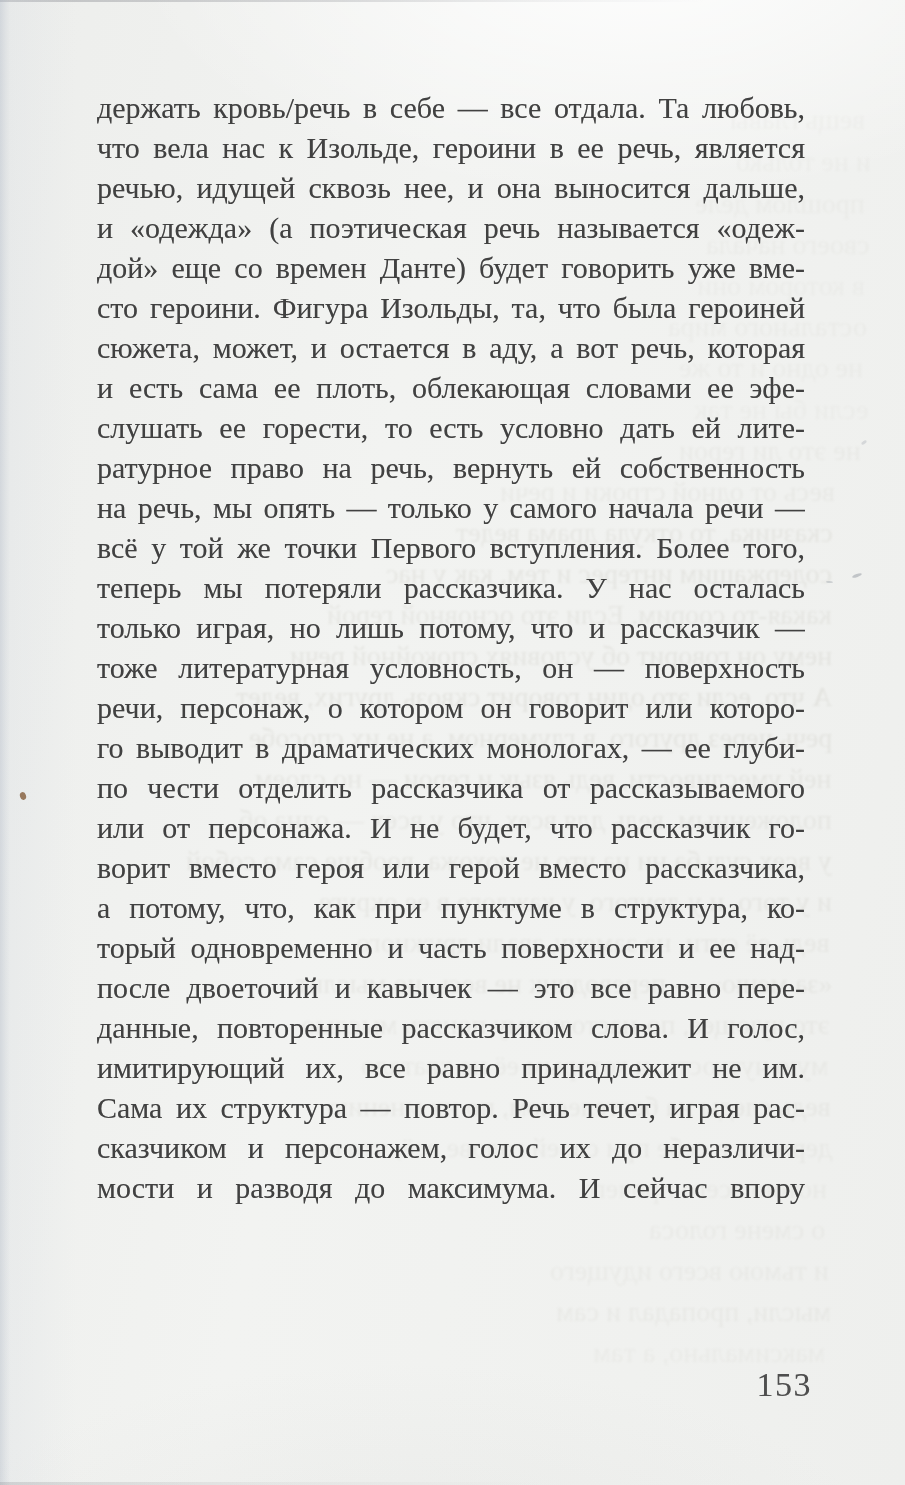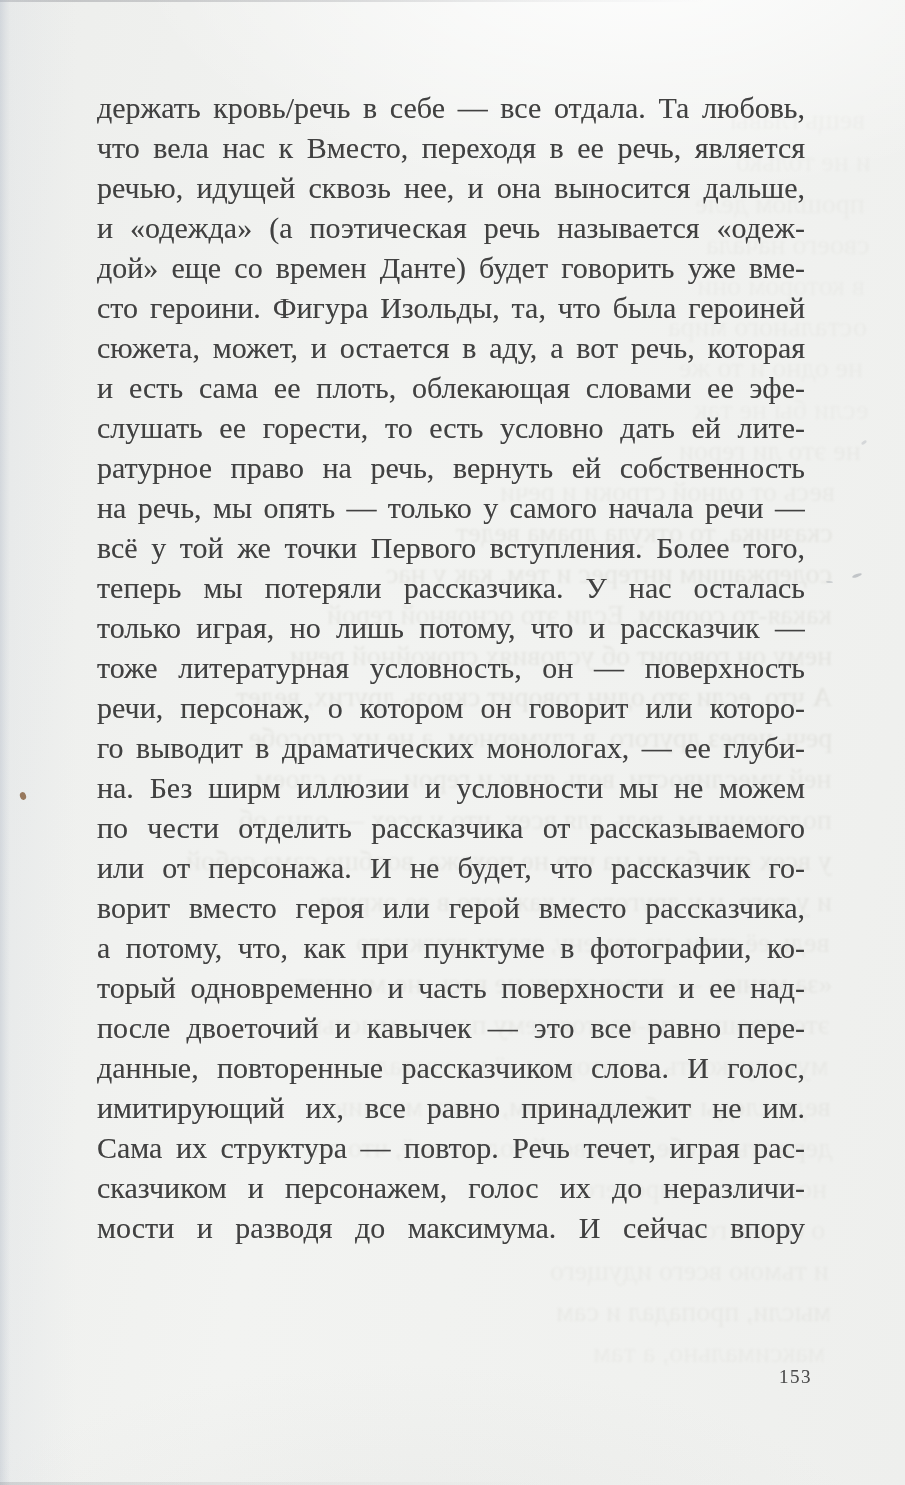--- a/index.html
+++ b/index.html
@@ -45,21 +45,21 @@
   .ghost-layer{position:absolute;inset:0;pointer-events:none;}
   .ghost{
     position:absolute;transform:scaleX(-1);
     color:#8f8a79;filter:blur(1.2px);
     font-size:28px;line-height:1;white-space:nowrap;
   }
   .speck-layer{position:absolute;inset:0;pointer-events:none;}
   .speck{position:absolute;border-radius:50%;}
   .page-number{
     position:absolute;top:1366px;right:93px;
-    font-size:19px;letter-spacing:1.5px;color:#4e4e4e;
+    font-size:34px;letter-spacing:1.5px;color:#4e4e4e;
     text-shadow:0 0 .5px rgba(60,60,60,.3);
   }
 </style>
 </head>
 <body>
 
 <div class="page">
   <div class="scan-top-edge"></div>
   <div class="scan-left-shade"></div>
   <div class="scan-left-edge"></div>
@@ -94,41 +94,40 @@
       <div class="ghost" style="top: 1134px; right: 73px; opacity: 0.08;">держать в себе при своей голове всё, что он</div>
       <div class="ghost" style="top: 1175px; right: 78px; opacity: 0.07;">нотою всего прочего</div>
       <div class="ghost" style="top: 1216px; right: 80px; opacity: 0.07;">о смене голоса</div>
       <div class="ghost" style="top: 1257px; right: 76px; opacity: 0.07;">и тьмою всего идущего</div>
       <div class="ghost" style="top: 1298px; right: 74px; opacity: 0.08;">мысли, пропадал и сам</div>
       <div class="ghost" style="top: 1339px; right: 80px; opacity: 0.06;">максимально, а там</div>
     </div>
 
   <div class="text-block">
       <div class="line">держать кровь/речь в себе — все отдала. Та любовь,</div>
-      <div class="line">что вела нас к Вместо, переходя в ее речь, является</div>
+      <div class="line">что вела нас к Изольде, героини в ее речь, является</div>
       <div class="line">речью, идущей сквозь нее, и она выносится дальше,</div>
       <div class="line">и «одежда» (а поэтическая речь называется «одеж-</div>
       <div class="line">дой» еще со времен Данте) будет говорить уже вме-</div>
       <div class="line">сто героини. Фигура Изольды, та, что была героиней</div>
       <div class="line">сюжета, может, и остается в аду, а вот речь, которая</div>
       <div class="line">и есть сама ее плоть, облекающая словами ее эфе-</div>
       <div class="line">слушать ее горести, то есть условно дать ей лите-</div>
       <div class="line">ратурное право на речь, вернуть ей собственность</div>
       <div class="line">на речь, мы опять — только у самого начала речи —</div>
       <div class="line">всё у той же точки Первого вступления. Более того,</div>
       <div class="line">теперь мы потеряли рассказчика. У нас осталась</div>
       <div class="line">только играя, но лишь потому, что и рассказчик —</div>
       <div class="line">тоже литературная условность, он — поверхность</div>
       <div class="line">речи, персонаж, о котором он говорит или которо-</div>
       <div class="line">го выводит в драматических монологах, — ее глуби-</div>
-      <div class="line">на. Без ширм иллюзии и условности мы не можем</div>
       <div class="line">по чести отделить рассказчика от рассказываемого</div>
       <div class="line">или от персонажа. И не будет, что рассказчик го-</div>
       <div class="line">ворит вместо героя или герой вместо рассказчика,</div>
-      <div class="line">а потому, что, как при пунктуме в фотографии, ко-</div>
+      <div class="line">а потому, что, как при пунктуме в структура, ко-</div>
       <div class="line">торый одновременно и часть поверхности и ее над-</div>
       <div class="line">после двоеточий и кавычек — это все равно пере-</div>
       <div class="line">данные, повторенные рассказчиком слова. И голос,</div>
       <div class="line">имитирующий их, все равно принадлежит не им.</div>
       <div class="line">Сама их структура — повтор. Речь течет, играя рас-</div>
       <div class="line">сказчиком и персонажем, голос их до неразличи-</div>
       <div class="line">мости и разводя до максимума. И сейчас впору</div>
     </div>
 
   <div class="speck-layer">

